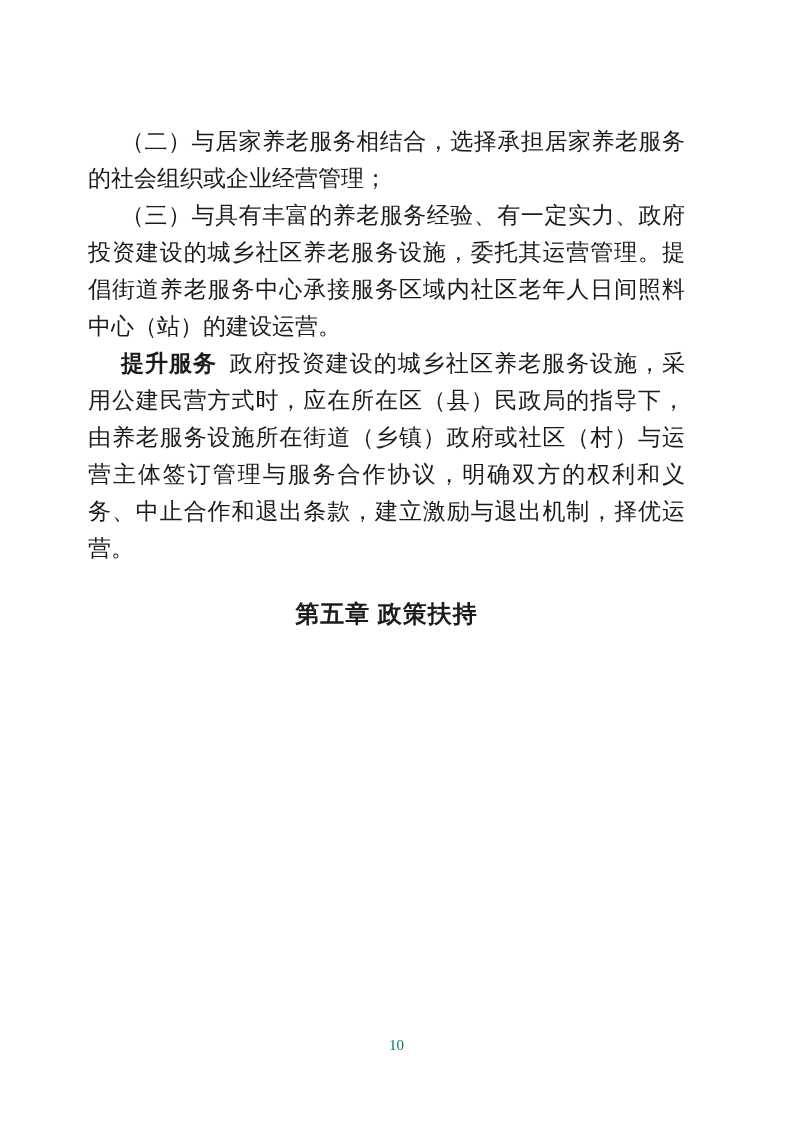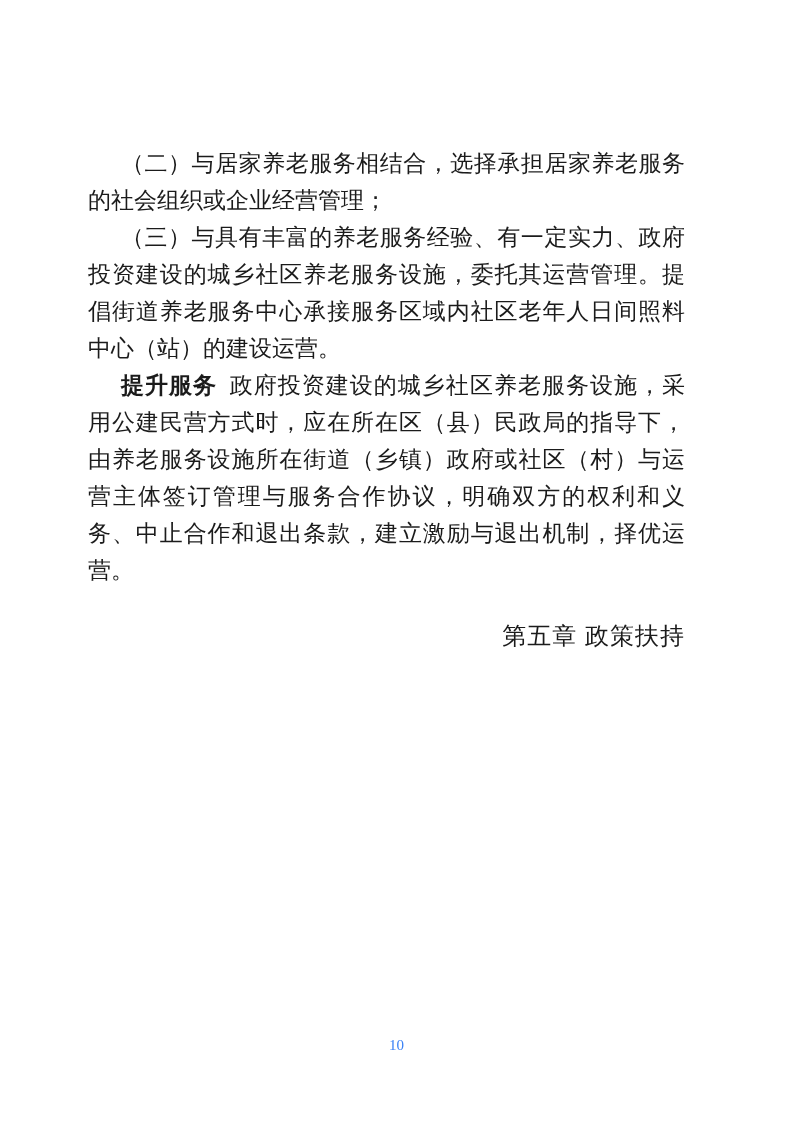--- a/index.html
+++ b/index.html
@@ -11,57 +11,57 @@
     position: relative;
     width: 793px;
     height: 1122px;
     background: #ffffff;
     color: #1b1b1b;
     overflow: hidden;
   }
   .content {
     position: absolute;
     left: 88px;
-    top: 145px;
+    top: 123px;
     width: 597px;
     font-family: "Liberation Serif", "DejaVu Serif", serif;
     font-size: 23px;
     line-height: 37px;
     text-align: justify;
   }
   .content p {
     margin: 0;
     padding: 0;
     text-indent: 33px;
   }
   .article-no {
     font-weight: bold;
     margin-right: 0.55em;
   }
   .chapter {
     margin: 28px 0 0 0;
     padding: 0;
     text-indent: 0;
-    text-align: right;
+    text-align: center;
     font-family: "Liberation Sans", "DejaVu Sans", sans-serif;
-    font-weight: normal;
+    font-weight: bold;
     font-size: 24px;
     line-height: 37px;
     letter-spacing: 1px;
   }
   .footer {
     position: absolute;
     top: 1036px;
     left: 0;
     width: 793px;
     text-align: center;
     font-family: "Liberation Serif", "DejaVu Serif", serif;
     font-size: 15px;
     line-height: 18px;
-    color: #3b82f6;
+    color: #0f766e;
   }
 </style>
 </head>
 <body>
 
 <div class="page">
   <div class="content">
 
     <p><span>（二）与居家养老服务相结合，选择承担居家养老服务的社会组织或企业经营管理；</span></p>
 

